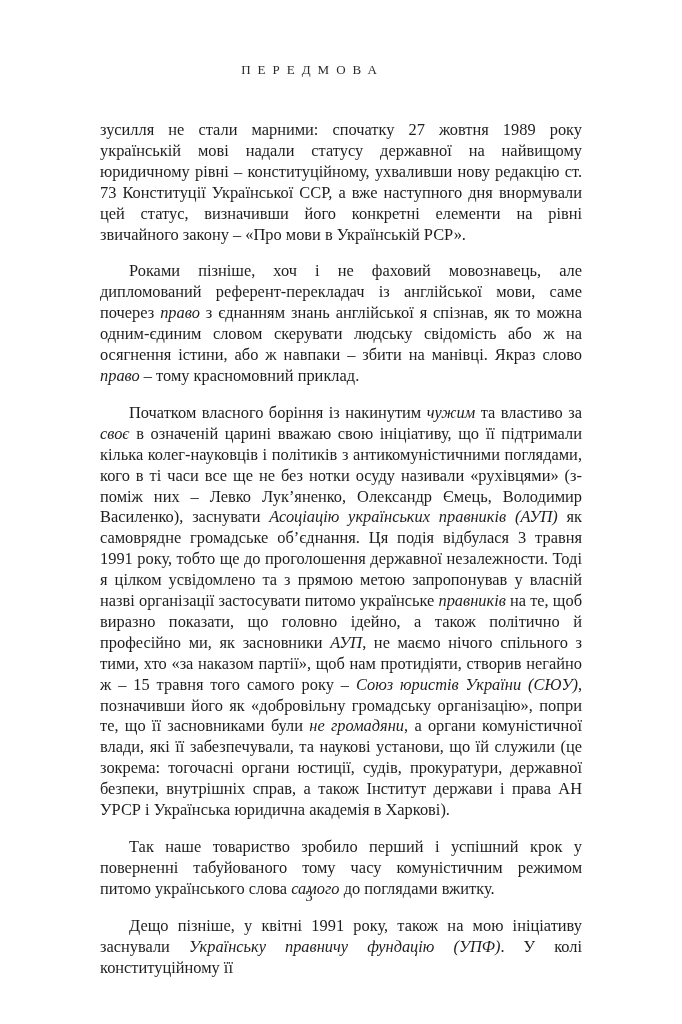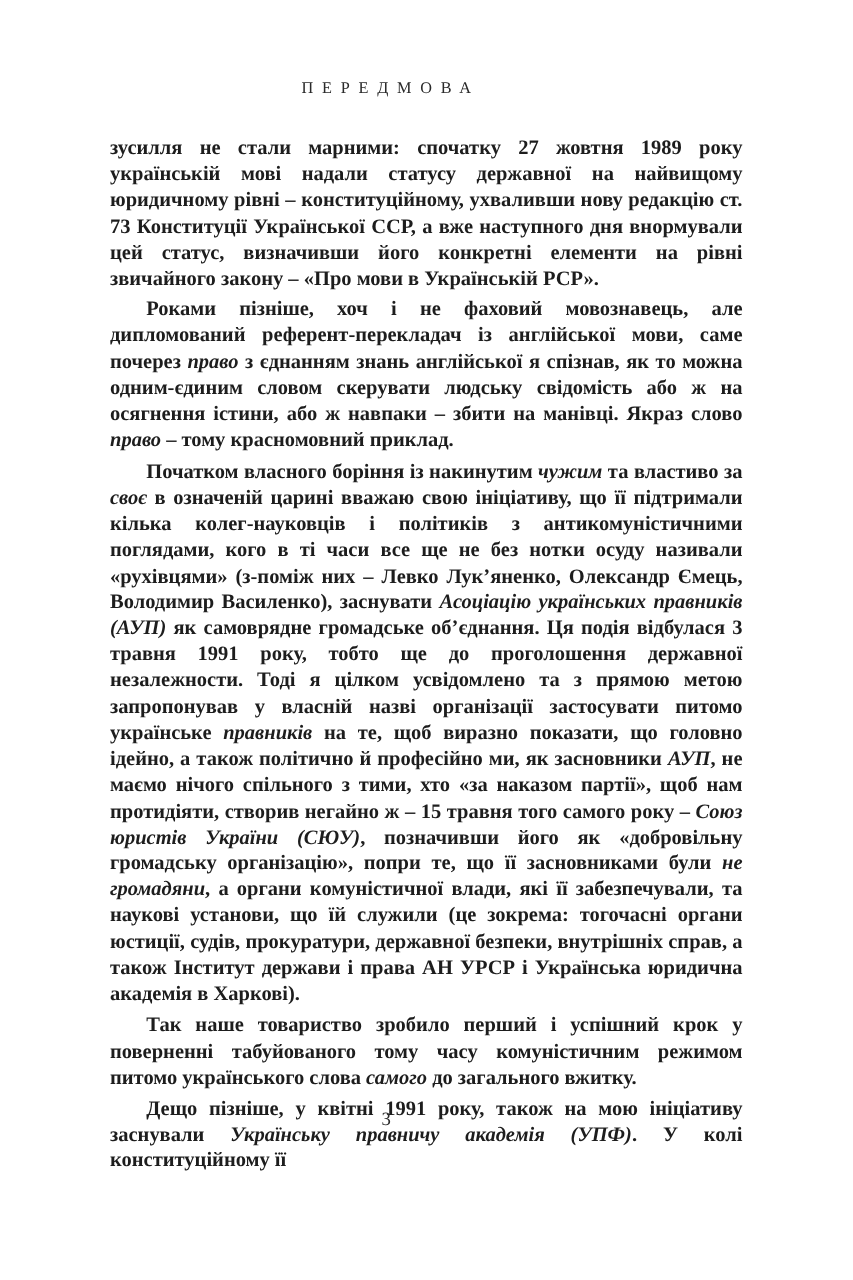--- a/index.html
+++ b/index.html
@@ -31,23 +31,22 @@
     position: absolute;
     top: 104px;
     left: 84px;
     width: 514px;
     font-size: 16.4px;
     line-height: 20.9px;
     text-align: justify;
     color: #1d1d1d;
   }
   .para {
-    margin: 4px;
+    margin: 16px;
     padding: 0;
-    font-weight: bold;
   }
   .para.indent {
     text-indent: 29px;
   }
   .para em {
     font-style: italic;
   }
   .page-number {
     position: absolute;
     top: 888px;
@@ -61,18 +60,18 @@
 </head>
 <body>
 
 <div class="page">
   <div class="running-head">ПЕРЕДМОВА</div>
 
   <div class="body-text">
       <p class="para"><span>зусилля не стали марними: спочатку 27 жовтня 1989 року українській мові надали статусу державної на найвищому юридичному рівні – конституційному, ухваливши нову редакцію ст. 73 Конституції Української ССР, а вже наступного дня внормували цей статус, визначивши його конкретні елементи на рівні звичайного закону – «Про мови в Українській РСР».</span></p>
       <p class="para indent"><span>Роками пізніше, хоч і не фаховий мовознавець, але дипломований референт-перекладач із англійської мови, саме почерез </span><em>право</em><span> з єднанням знань англійської я спізнав, як то можна одним-єдиним словом скерувати людську свідомість або ж на осягнення істини, або ж навпаки – збити на манівці. Якраз слово </span><em>право</em><span> – тому красномовний приклад.</span></p>
       <p class="para indent"><span>Початком власного боріння із накинутим </span><em>чужим</em><span> та властиво за </span><em>своє</em><span> в означеній царині вважаю свою ініціативу, що її підтримали кілька колег-науковців і політиків з антикомуністичними поглядами, кого в ті часи все ще не без нотки осуду називали «рухівцями» (з-поміж них – Левко Лук’яненко, Олександр Ємець, Володимир Василенко), заснувати </span><em>Асоціацію українських правників (АУП)</em><span> як самоврядне громадське об’єднання. Ця подія відбулася 3 травня 1991 року, тобто ще до проголошення державної незалежности. Тоді я цілком усвідомлено та з прямою метою запропонував у власній назві організації застосувати питомо українське </span><em>правників</em><span> на те, щоб виразно показати, що головно ідейно, а також політично й професійно ми, як засновники </span><em>АУП</em><span>, не маємо нічого спільного з тими, хто «за наказом партії», щоб нам протидіяти, створив негайно ж – 15 травня того самого року – </span><em>Союз юристів України (СЮУ)</em><span>, позначивши його як «добровільну громадську організацію», попри те, що її засновниками були </span><em>не громадяни</em><span>, а органи комуністичної влади, які її забезпечували, та наукові установи, що їй служили (це зокрема: тогочасні органи юстиції, судів, прокуратури, державної безпеки, внутрішніх справ, а також Інститут держави і права АН УРСР і Українська юридична академія в Харкові).</span></p>
-      <p class="para indent"><span>Так наше товариство зробило перший і успішний крок у поверненні табуйованого тому часу комуністичним режимом питомо українського слова </span><em>самого</em><span> до загального вжитку.</span></p>
-      <p class="para indent"><span>Дещо пізніше, у квітні 1991 року, також на мою ініціативу заснували </span><em>Українську правничу академія (УПФ)</em><span>. У колі конституційному її</span></p>
+      <p class="para indent"><span>Так наше товариство зробило перший і успішний крок у поверненні табуйованого тому часу комуністичним режимом питомо українського слова </span><em>самого</em><span> до поглядами вжитку.</span></p>
+      <p class="para indent"><span>Дещо пізніше, у квітні 1991 року, також на мою ініціативу заснували </span><em>Українську правничу фундацію (УПФ)</em><span>. У колі конституційному її</span></p>
     </div>
 
   <div class="page-number">3</div>
 </div>
 
 </body></html>

